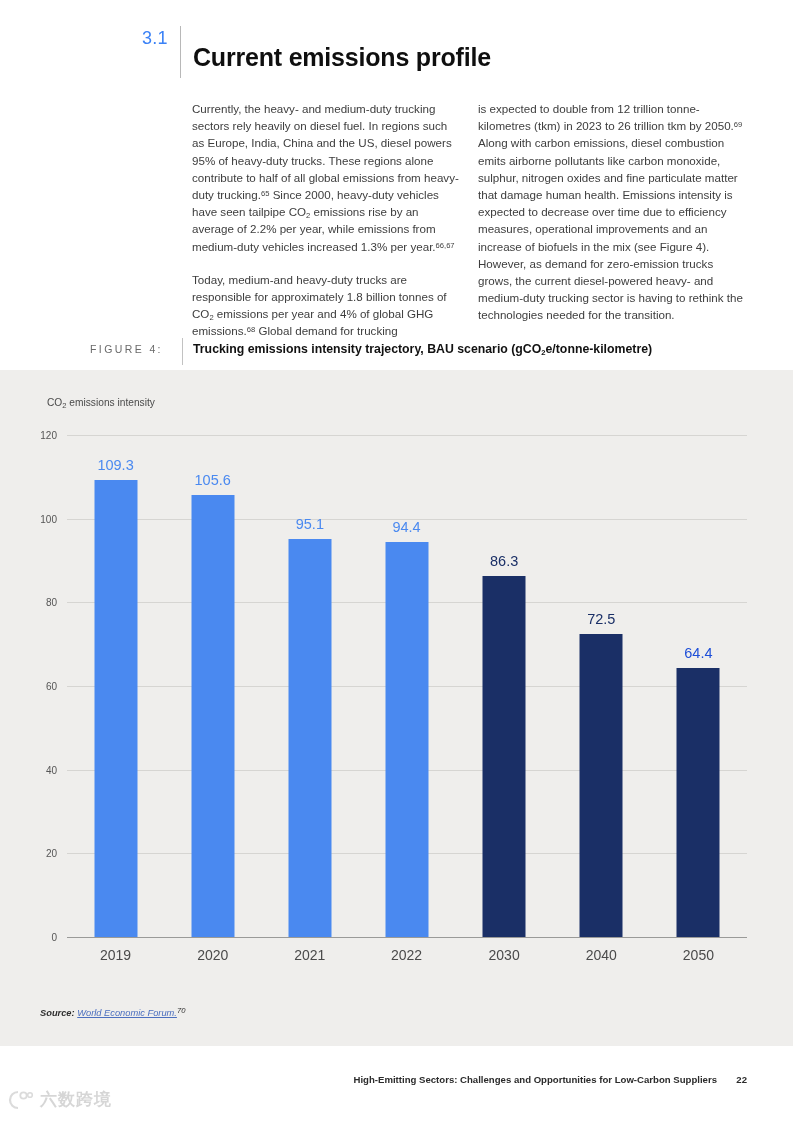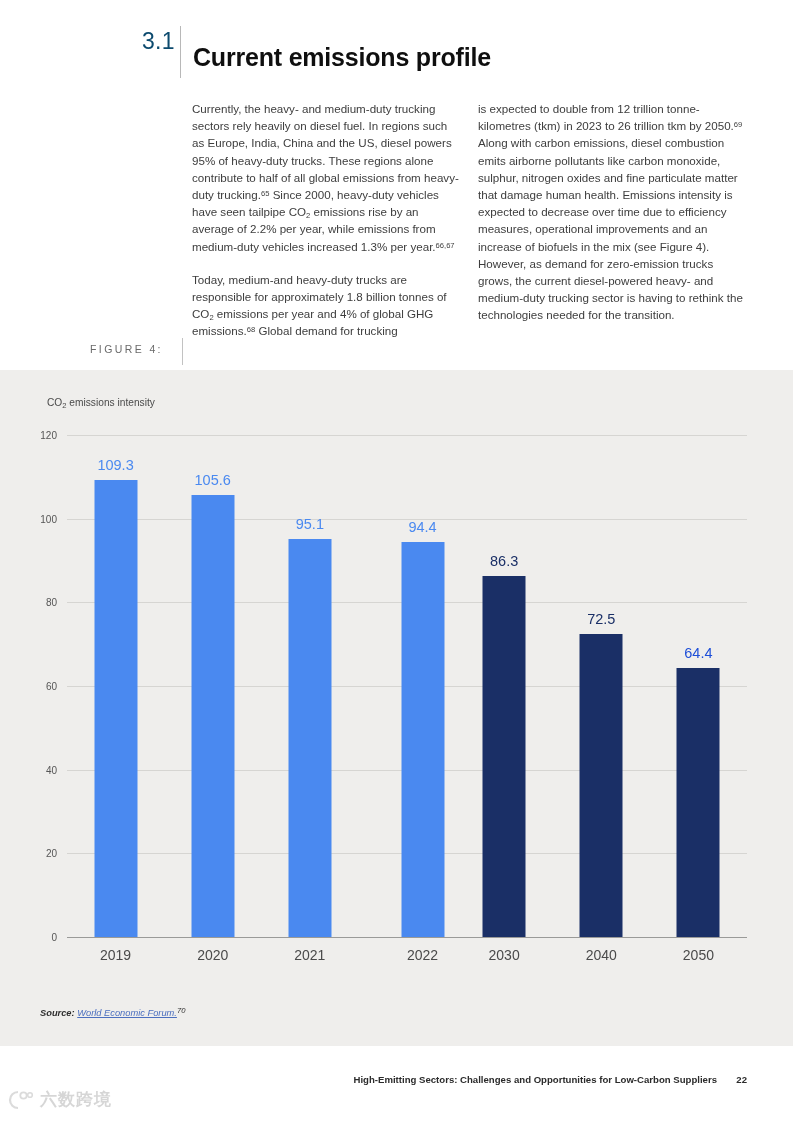--- a/index.html
+++ b/index.html
@@ -19,23 +19,23 @@
   
   .section-header {
     position: absolute;
     left: 0; top: 0;
     width: 793px;
     height: 90px;
   }
   .sec-num {
     position: absolute;
     left: 142px; top: 28px;
-    font-size: 23px;
+    font-size: 18px;
     font-weight: 400;
-    color: #0c4a6e;
+    color: #3b82f6;
     letter-spacing: 0.3px;
     text-align: right;
   }
   .sec-divider {
     position: absolute;
     left: 180px; top: 26px;
     width: 1px; height: 52px;
     background: #b8b8b8;
   }
   .sec-title {
@@ -238,20 +238,21 @@
     <p><span>Today, medium-and heavy-duty trucks are responsible for approximately 1.8 billion tonnes of CO<sub>2</sub> emissions per year and 4% of global GHG emissions.</span><sup>68</sup> <span>Global demand for trucking</span></p>
   </div>
   <div class="col col-right">
     <p><span>is expected to double from 12 trillion tonne-kilometres (tkm) in 2023 to 26 trillion tkm by 2050.</span><sup>69</sup> <span>Along with carbon emissions, diesel combustion emits airborne pollutants like carbon monoxide, sulphur, nitrogen oxides and fine particulate matter that damage human health. Emissions intensity is expected to decrease over time due to efficiency measures, operational improvements and an increase of biofuels in the mix (see Figure 4). However, as demand for zero-emission trucks grows, the current diesel-powered heavy- and medium-duty trucking sector is having to rethink the technologies needed for the transition.</span></p>
   </div>
 </div>
 
 <div class="fig-caption">
   <div class="fig-label">FIGURE 4:</div>
   <div class="fig-divider"></div>
+  <div class="fig-title"><span>Trucking emissions intensity trajectory, BAU scenario (gCO</span><sub>2</sub><span>e/tonne-kilometre)</span></div>
 </div>
 
 <div class="chart-panel">
   <div class="axis-title"><span>CO</span><sub>2</sub><span> emissions intensity</span></div>
 
   <div class="plot" id="plot">
       <div class="gridline axis0" style="top: 502px;"></div>
       <div class="ytick" style="top: 502px; margin-right: 8px;">0</div>
       <div class="gridline" style="top: 418.333px;"></div>
       <div class="ytick" style="top: 418.333px; margin-right: 8px;">20</div>
@@ -273,21 +274,21 @@
       <div class="bar-slot" style="left: 97.1429px; width: 97.1429px;">
         <div class="bar" title="2020: 105.6" style="height: 441.76px; background: rgb(74, 137, 240);"></div>
         <div class="bar-value" style="bottom: 448.76px; color: rgb(74, 137, 240);">105.6</div>
         <div class="xtick">2020</div>
       </div>
       <div class="bar-slot" style="left: 194.286px; width: 97.1429px;">
         <div class="bar" title="2021: 95.1" style="height: 397.835px; background: rgb(74, 137, 240);"></div>
         <div class="bar-value" style="bottom: 404.835px; color: rgb(74, 137, 240);">95.1</div>
         <div class="xtick">2021</div>
       </div>
-      <div class="bar-slot" style="left: 307px; width: 97.1429px;">
+      <div class="bar-slot" style="left: 291px; width: 97.1429px;">
         <div class="bar" title="2022: 94.4" style="height: 394.907px; background: rgb(74, 137, 240);"></div>
         <div class="bar-value" style="bottom: 401.907px; color: rgb(74, 137, 240);">94.4</div>
         <div class="xtick">2022</div>
       </div>
       <div class="bar-slot" style="left: 388.571px; width: 97.1429px;">
         <div class="bar" title="2030: 86.3" style="height: 361.022px; background: rgb(26, 47, 102);"></div>
         <div class="bar-value" style="bottom: 368.022px; color: rgb(26, 47, 102);">86.3</div>
         <div class="xtick">2030</div>
       </div>
       <div class="bar-slot" style="left: 485.714px; width: 97.1429px;">

